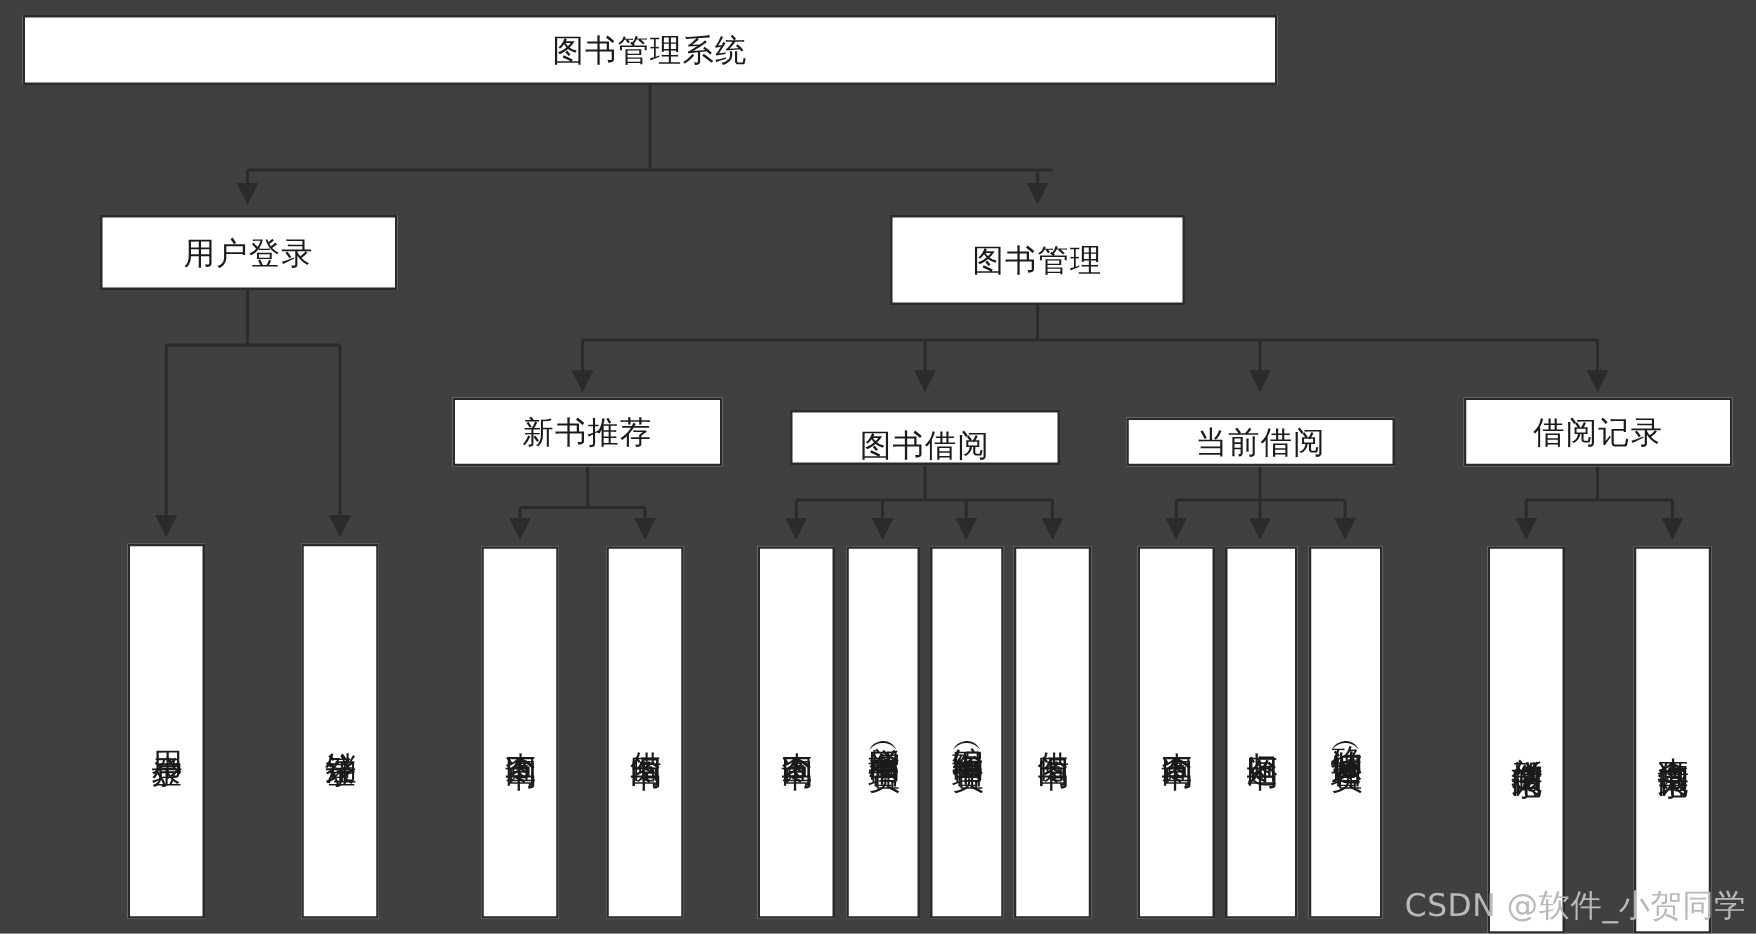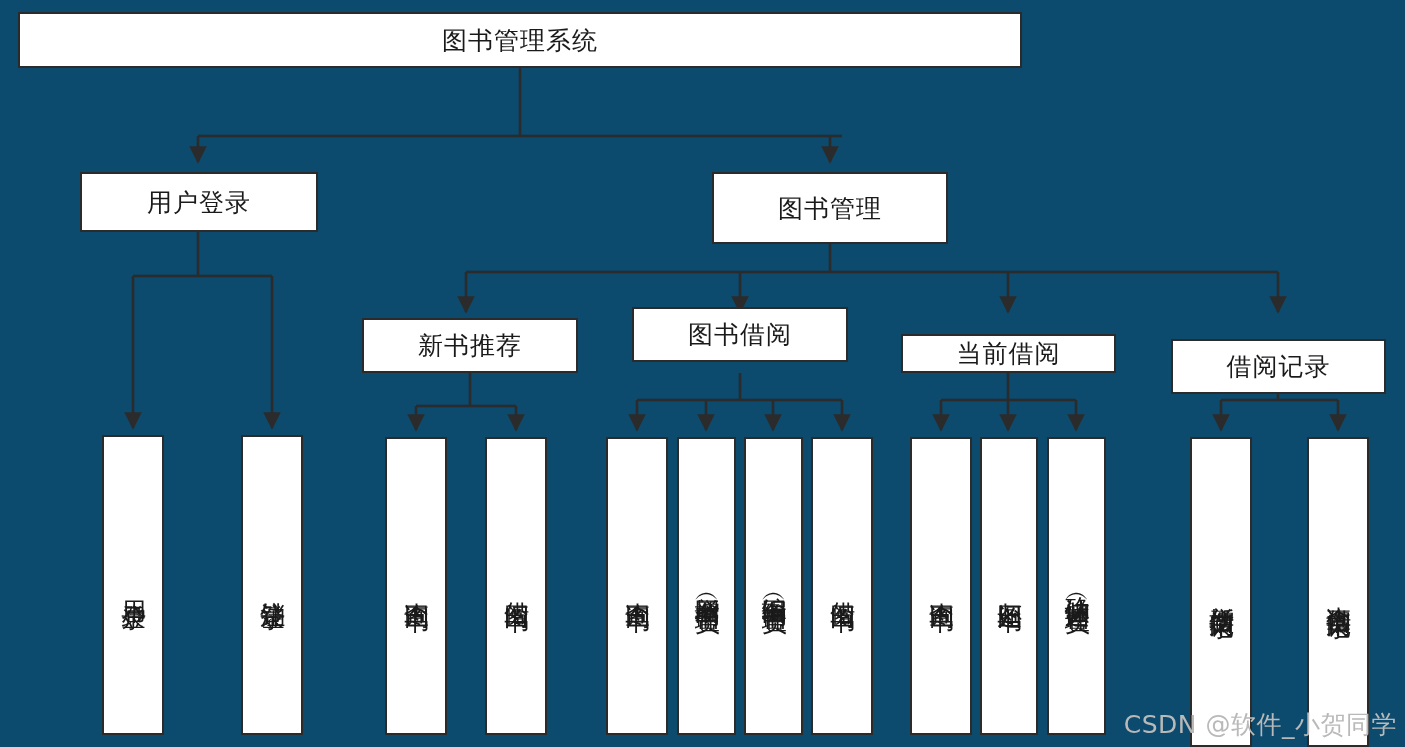--- a/index.html
+++ b/index.html
@@ -8,21 +8,21 @@
     padding: 0;
     background: #ffffff;
   }
   body {
     font-family: "DejaVu Sans", "Liberation Sans", sans-serif;
   }
   #canvas {
     position: relative;
     width: 1405px;
     height: 747px;
-    background: #0c4a6e;
+    background: #404040;
     overflow: hidden;
   }
   #edges {
     position: absolute;
     left: 0;
     top: 0;
     width: 1405px;
     height: 747px;
     pointer-events: none;
   }
@@ -136,27 +136,27 @@
   <div class="node h" style="left:80px; top:172px; width:238px; height:60px;">
     <span class="lbl">用户登录</span>
   </div>
   <div class="node h" style="left:712px; top:172px; width:236px; height:72px;">
     <span class="lbl">图书管理</span>
   </div>
 
   <div class="node h" style="left:362px; top:318px; width:216px; height:55px;">
     <span class="lbl">新书推荐</span>
   </div>
-  <div class="node h" style="left:632px; top:307px; width:216px; height:55px;">
+  <div class="node h" style="left:632px; top:328px; width:216px; height:44px;align-items:flex-end;">
     <span class="lbl">图书借阅</span>
   </div>
   <div class="node h" style="left:901px; top:334px; width:215px; height:39px;">
     <span class="lbl">当前借阅</span>
   </div>
-  <div class="node h" style="left:1171px; top:318px; width:215px; height:55px;margin-top:21px;">
+  <div class="node h" style="left:1171px; top:318px; width:215px; height:55px;">
     <span class="lbl">借阅记录</span>
   </div>
 
   <div class="node v" style="left:102px; top:435px; width:62px; height:300px;">
     <span class="lbl">用户登录</span>
   </div>
   <div class="node v" style="left:241px; top:435px; width:62px; height:300px;">
     <span class="lbl">注销登录</span>
   </div>
 

